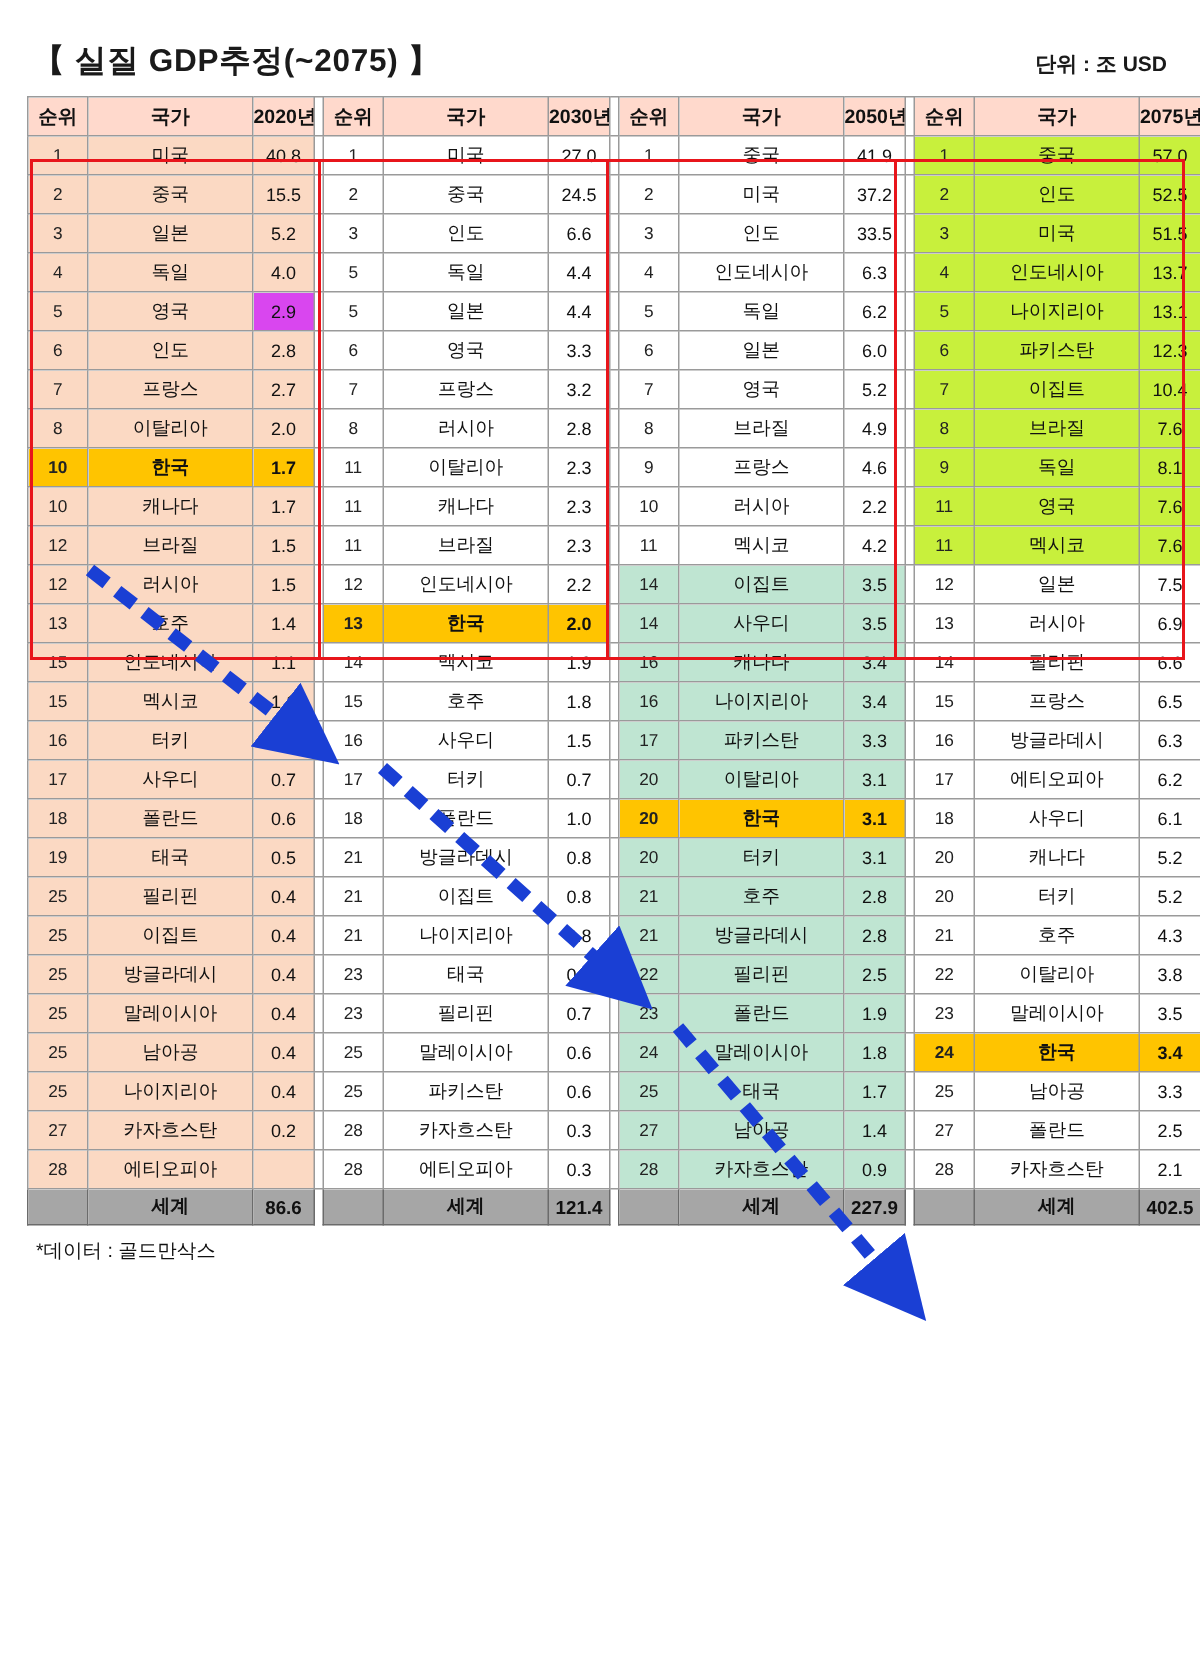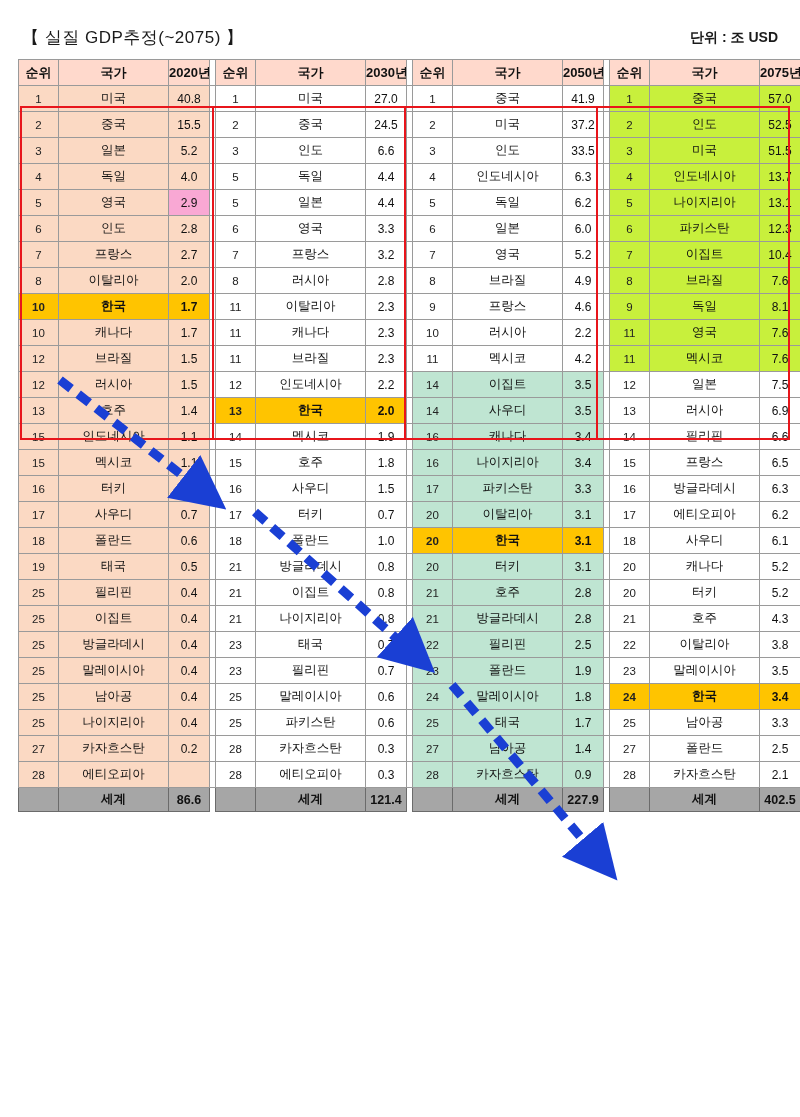--- a/index.html
+++ b/index.html
@@ -15,21 +15,21 @@
     background:#ffffff;
     box-sizing:border-box;
     padding:20px 18px 0 18px;
   }
   
   .header{
     display:flex;align-items:flex-end;justify-content:space-between;
     padding:6px 4px 10px 4px;
   }
   .title{
-    font-size:17px;font-weight:normal;color:#1a1a1a;letter-spacing:0.5px;
+    font-size:21px;font-weight:bold;color:#1a1a1a;letter-spacing:0.5px;
   }
   .unit{
     font-size:14px;font-weight:bold;color:#1a1a1a;padding-bottom:2px;
   }
   
   table.gdp{
     border-collapse:collapse;
     width:764px;
     table-layout:fixed;
     font-size:12.5px;
@@ -208,21 +208,21 @@
           <td class="country" style="background: rgb(255, 255, 255);">인도네시아</td>
           <td class="val" style="background: rgb(255, 255, 255);">6.3</td>
           <td class="gap"></td>
           <td class="rank" style="background: rgb(200, 240, 60);">4</td>
           <td class="country" style="background: rgb(200, 240, 60);">인도네시아</td>
           <td class="val" style="background: rgb(200, 240, 60);">13.7</td>
         </tr>
         <tr>
           <td class="rank" style="background: rgb(251, 217, 195);">5</td>
           <td class="country" style="background: rgb(251, 217, 195);">영국</td>
-          <td class="val" style="background: #f9a8d4;">2.9</td>
+          <td class="val" style="background: #d946ef;">2.9</td>
           <td class="gap"></td>
           <td class="rank" style="background: rgb(255, 255, 255);">5</td>
           <td class="country" style="background: rgb(255, 255, 255);">일본</td>
           <td class="val" style="background: rgb(255, 255, 255);">4.4</td>
           <td class="gap"></td>
           <td class="rank" style="background: rgb(255, 255, 255);">5</td>
           <td class="country" style="background: rgb(255, 255, 255);">독일</td>
           <td class="val" style="background: rgb(255, 255, 255);">6.2</td>
           <td class="gap"></td>
           <td class="rank" style="background: rgb(200, 240, 60);">5</td>
@@ -616,20 +616,21 @@
           <td>세계</td>
           <td>227.9</td>
           <td class="gap"></td>
           <td></td>
           <td>세계</td>
           <td>402.5</td>
         </tr>
       </tbody>
   </table>
 
+  <div class="source">*데이터 : 골드만삭스</div>
 
   <div class="redbox" style="left:20px;top:106px;width:194px;height:334px;"></div>
   <div class="redbox" style="left:212px;top:106px;width:194px;height:334px;"></div>
   <div class="redbox" style="left:404px;top:106px;width:194px;height:334px;"></div>
   <div class="redbox" style="left:596px;top:106px;width:194px;height:334px;"></div>
 
   <svg class="trend">
     <defs>
       <marker id="ah" markerWidth="6" markerHeight="6" refX="3" refY="3" orient="auto">
         <path d="M0,0 L6,3 L0,6 z" fill="#1a3fd4"></path>

